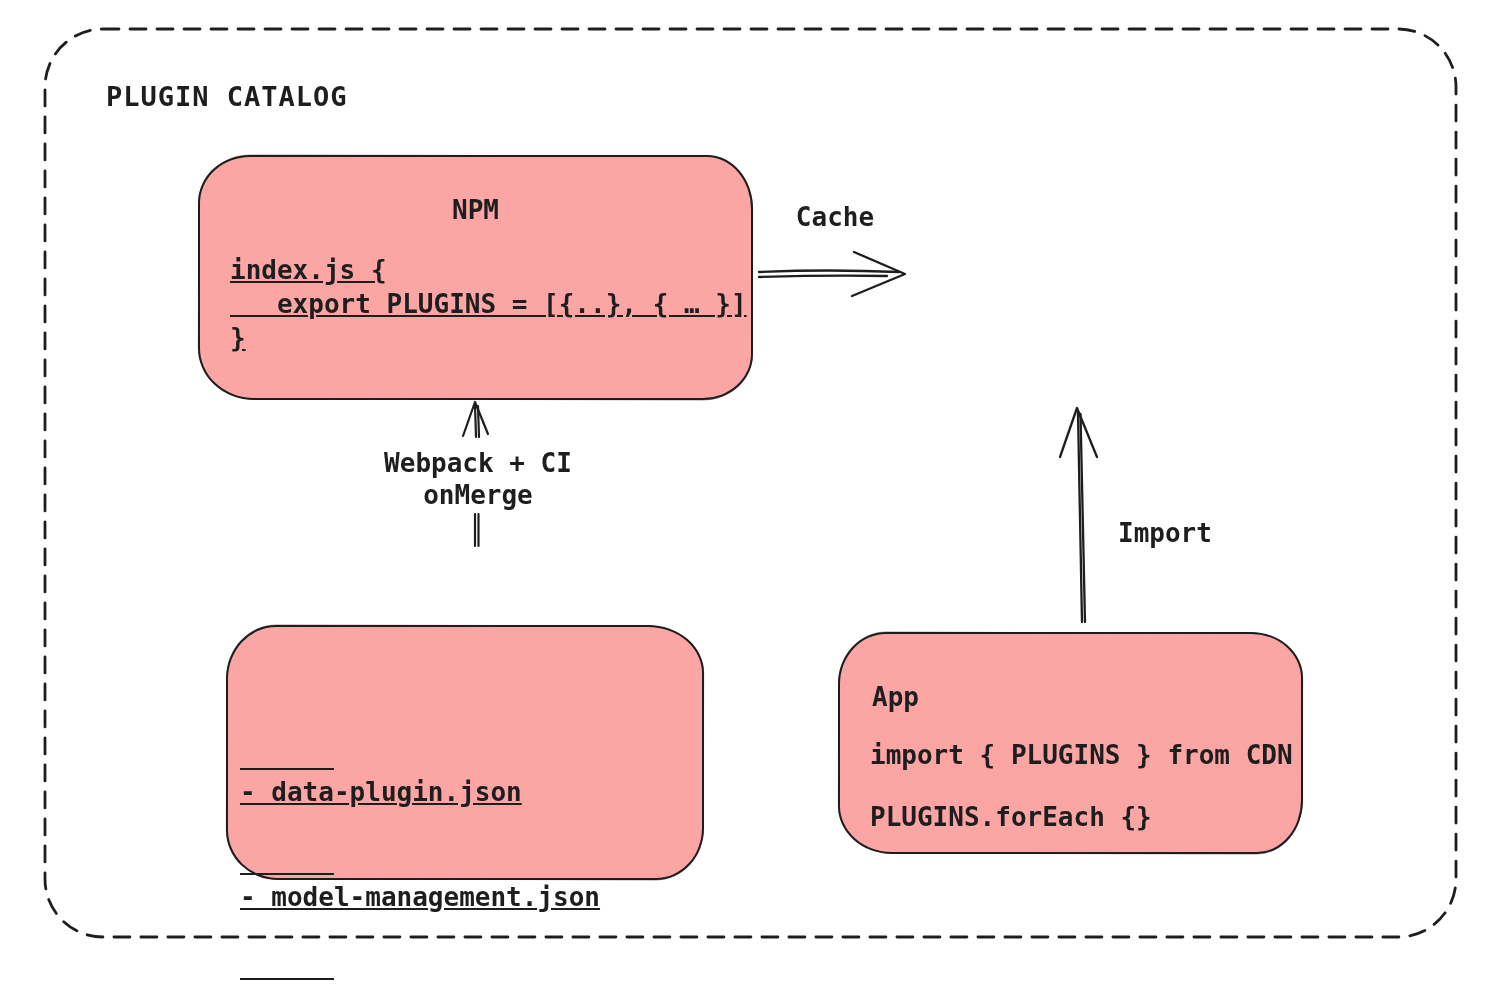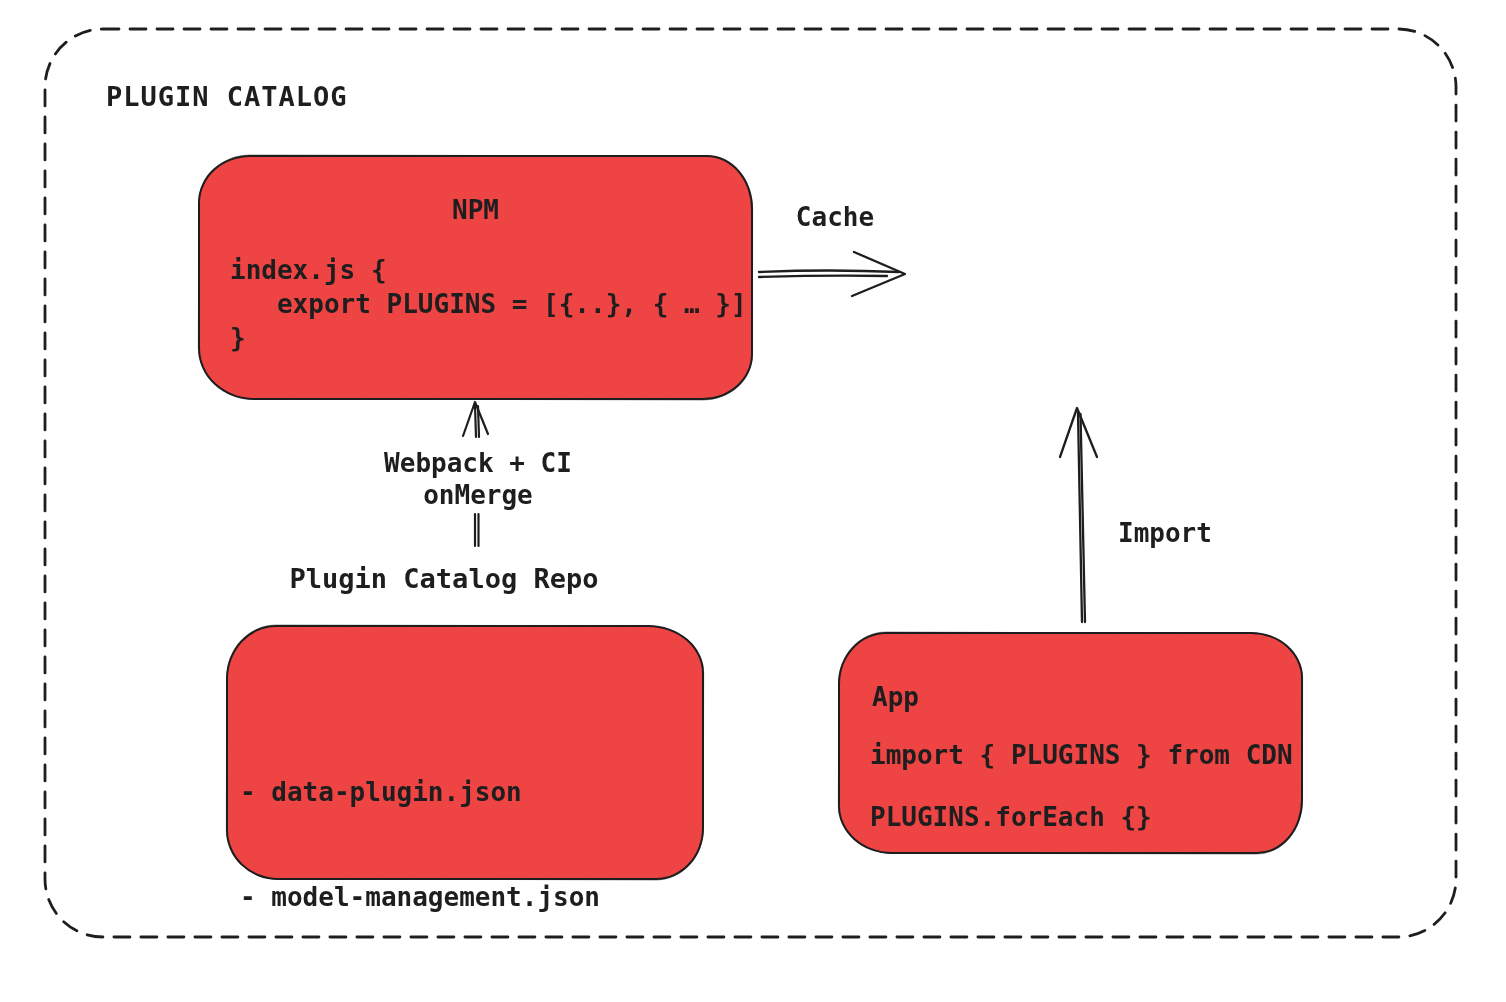--- a/index.html
+++ b/index.html
@@ -23,21 +23,21 @@
     position: absolute;
     font-size: 26px;
     font-weight: 600;
     white-space: nowrap;
     line-height: 30px;
   }
   .centered { transform: translateX(-50%); text-align: center; }
   .node {
     position: absolute;
     border: 2.2px solid #1e1e1e;
-    background: #ef4444;
+    background: #fca5a5;
     box-sizing: border-box;
   }
   
   .node::after {
     content: "";
     position: absolute;
     inset: -2px;
     border: 1.4px solid #1e1e1e;
     opacity: .45;
     pointer-events: none;
@@ -68,20 +68,21 @@
     font-size: 26px; font-weight: 600;
   }
   .code {
     position: absolute;
     margin: 0;
     font-family: inherit;
     font-size: 26px;
     font-weight: 600;
     line-height: 34px;
     white-space: pre;
+    text-decoration: underline;
   }
   .npm-code { left: 30px; top: 96px; }
   .repo-list { left: 12px; top: 78px; line-height: 35px; }
   .repo-list div { white-space: pre; font-size: 26px; font-weight: 600; }
   .cdn-label { font-size: 27px; font-weight: 600; }
   .app-line { position: absolute; font-size: 26px; font-weight: 600; white-space: pre; }
   .app-title-pos { left: 32px; top: 48px; }
   .app-line1 { left: 30px; top: 106px; }
   .app-line2 { left: 30px; top: 168px; }
 </style>
@@ -142,17 +143,16 @@
     </div>
   </div>
 
   <div class="label centered" style="left:827px; top:202px;">Cache</div>
 
   <div class="label centered" style="left:470px; top:447px; line-height:32px;">
     <div>Webpack + CI</div>
     <div>onMerge</div>
   </div>
 
-  <div class="label centered" style="left:436px; top:564px; font-size:27px;">Plugin Catalog Repo</div>
 
   <div class="label" style="left:1110px; top:518px;">Import</div>
 
 </div>
 
 </body></html>

